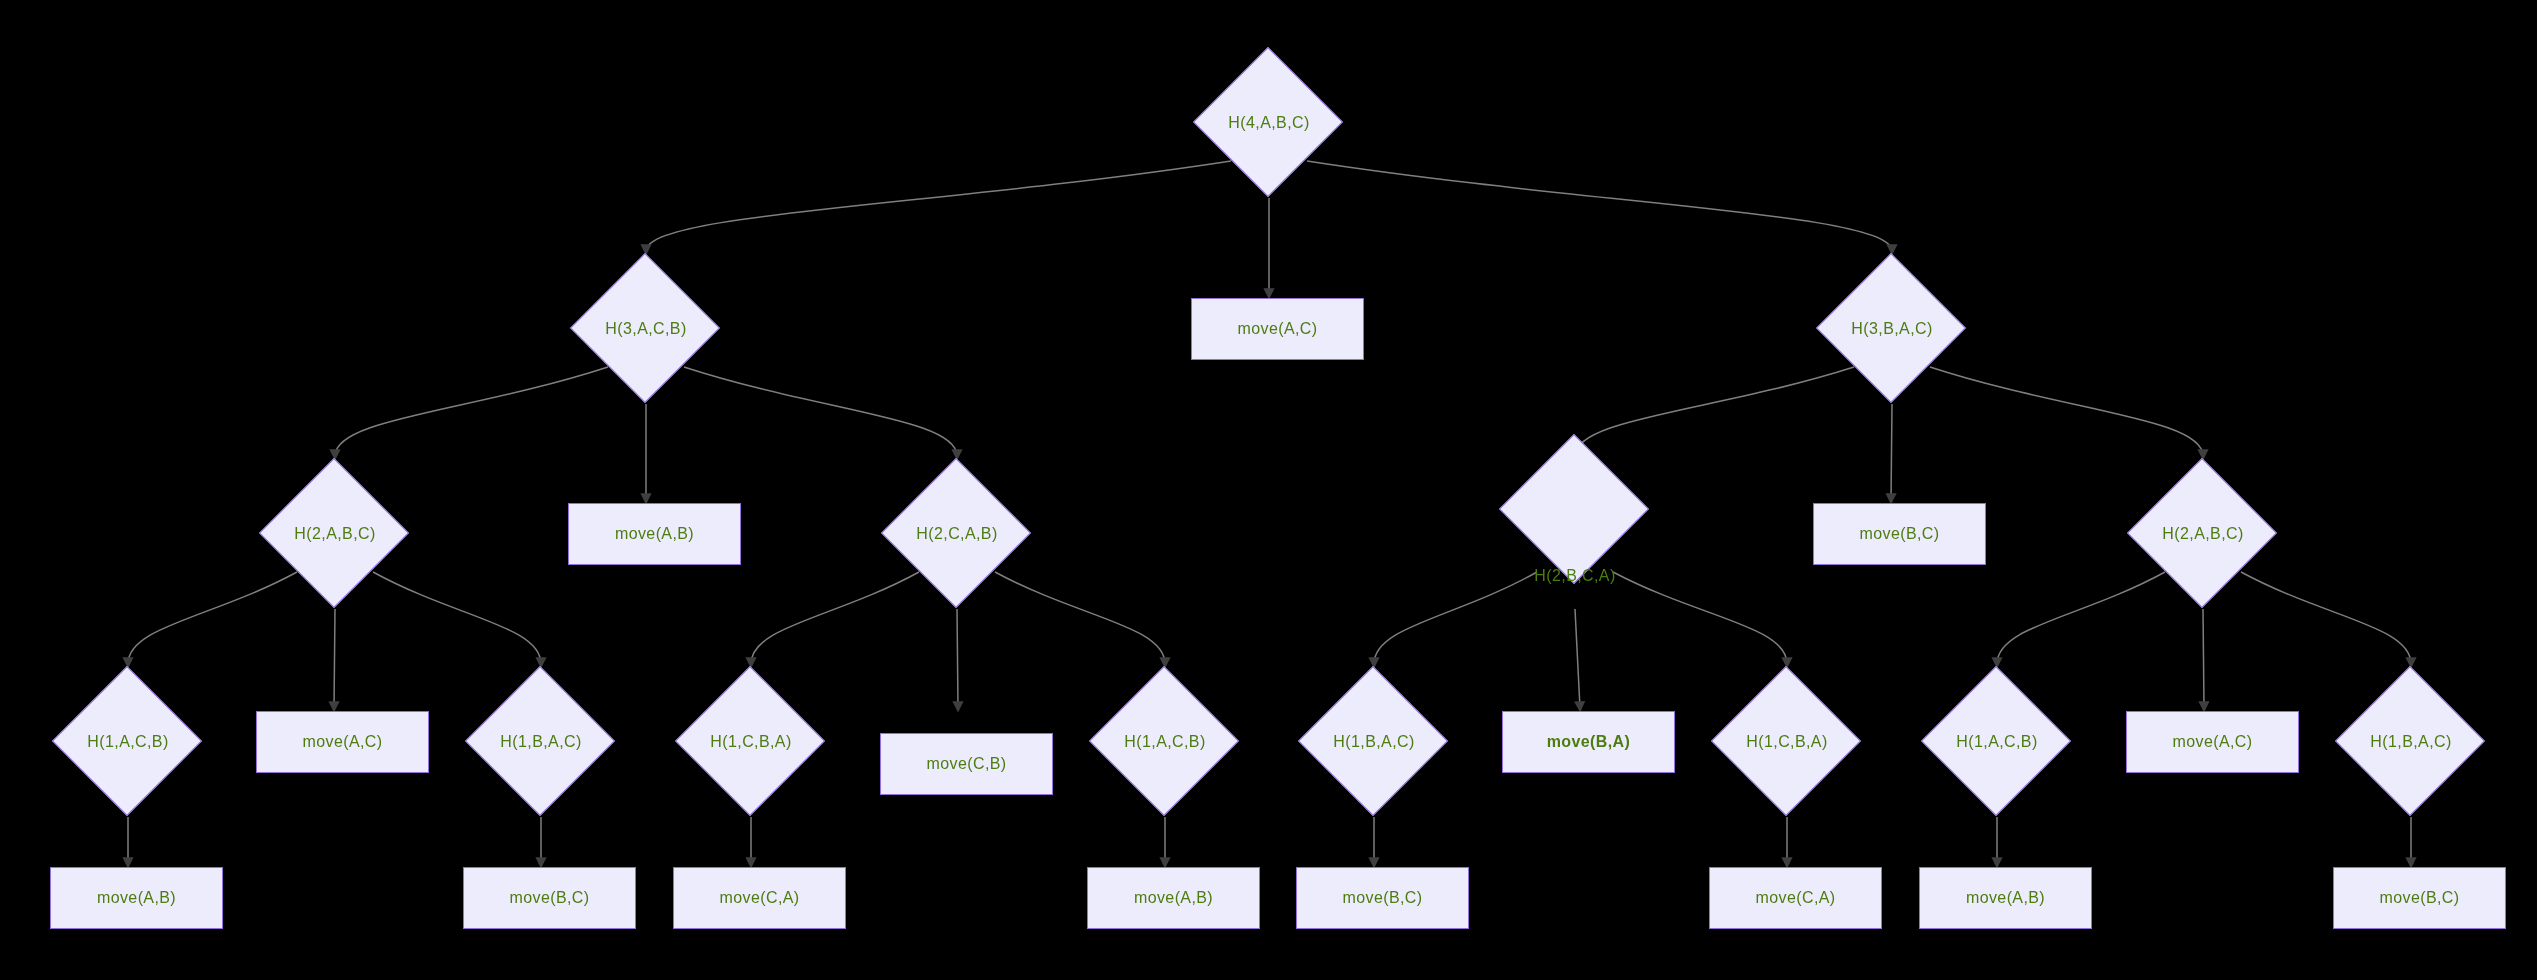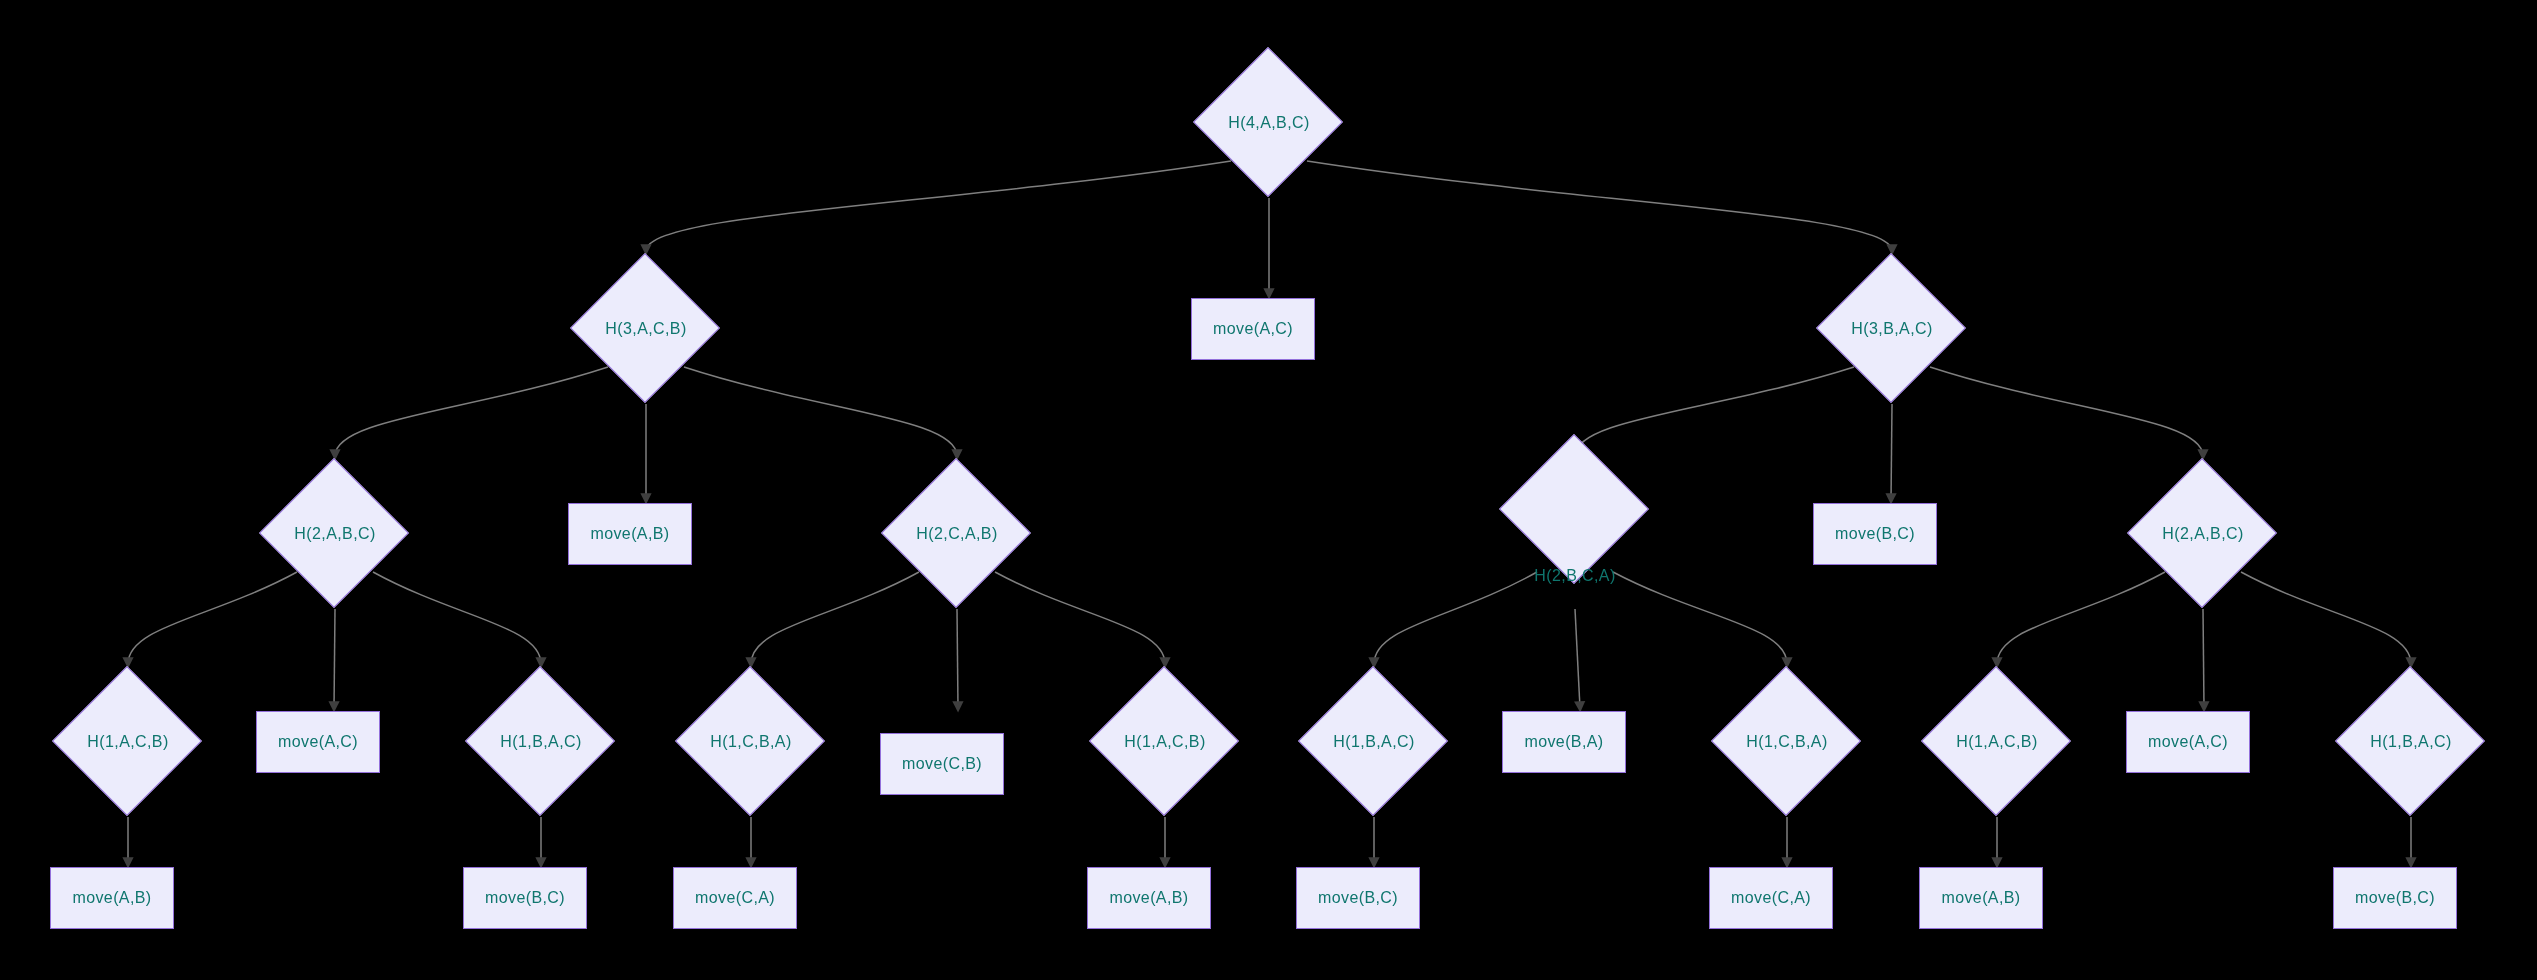--- a/index.html
+++ b/index.html
@@ -11,24 +11,24 @@
   .stage{position:absolute;left:0;top:0;width:2537px;height:980px;}
   svg.edges{position:absolute;left:0;top:0;display:block;}
   path.edge{fill:none;stroke:#7f7f7f;stroke-width:1.5px;}
   .node{position:absolute;display:flex;align-items:center;justify-content:center;box-sizing:border-box;}
   .node.diamond{width:150px;height:150px;}
   .diamond-bg{
     position:absolute;left:21px;top:21px;width:106px;height:106px;box-sizing:border-box;
     background:#ECECFC;border:1.5px solid #9370DB;transform:rotate(45deg);
   }
   .node.rect{
-    width:124px;height:62px;
+    width:173px;height:62px;
     background:#ECECFC;border:1.5px solid #9370DB;
   }
-  .label{position:relative;color:#0f766e;font-size:16px;letter-spacing:0.4px;white-space:nowrap;}
+  .label{position:relative;color:#4d7c0f;font-size:16px;letter-spacing:0.4px;white-space:nowrap;}
 </style>
 </head>
 <body>
 
 <div class="stage">
   <svg class="edges" width="2537" height="980">
     <defs>
       <marker id="arrowhead" viewBox="0 0 12 12" refX="7" refY="6" markerWidth="9" markerHeight="9" orient="auto">
         <path d="M1,1 L11,6 L1,11 Z" fill="#3f3f3f"></path>
       </marker>
@@ -120,21 +120,21 @@
         <span class="label">move(C,B)</span>
       </div>
       <div class="node diamond" style="left: 1090px; top: 667px;">
         <div class="diamond-bg"></div>
         <span class="label">H(1,A,C,B)</span>
       </div>
       <div class="node diamond" style="left: 1299px; top: 667px;">
         <div class="diamond-bg"></div>
         <span class="label">H(1,B,A,C)</span>
       </div>
-      <div class="node rect" style="left: 1502px; top: 711px;">
+      <div class="node rect" style="left: 1502px; top: 711px; font-weight: bold;">
         <span class="label">move(B,A)</span>
       </div>
       <div class="node diamond" style="left: 1712px; top: 667px;">
         <div class="diamond-bg"></div>
         <span class="label">H(1,C,B,A)</span>
       </div>
       <div class="node diamond" style="left: 1922px; top: 667px;">
         <div class="diamond-bg"></div>
         <span class="label">H(1,A,C,B)</span>
       </div>

